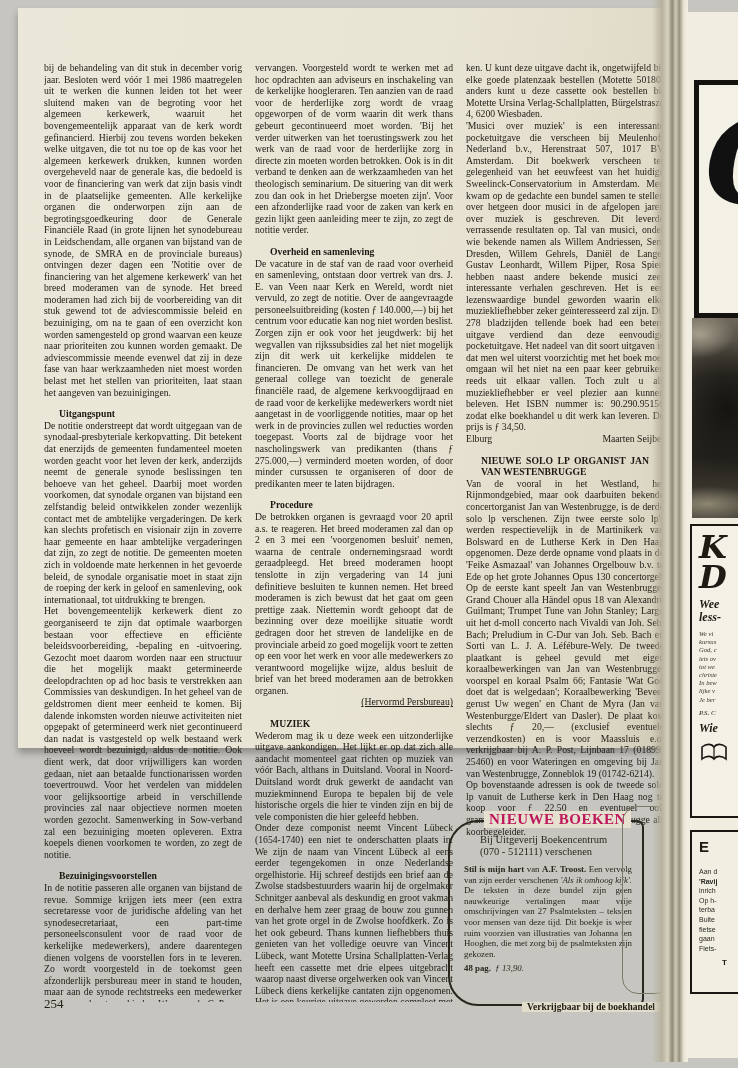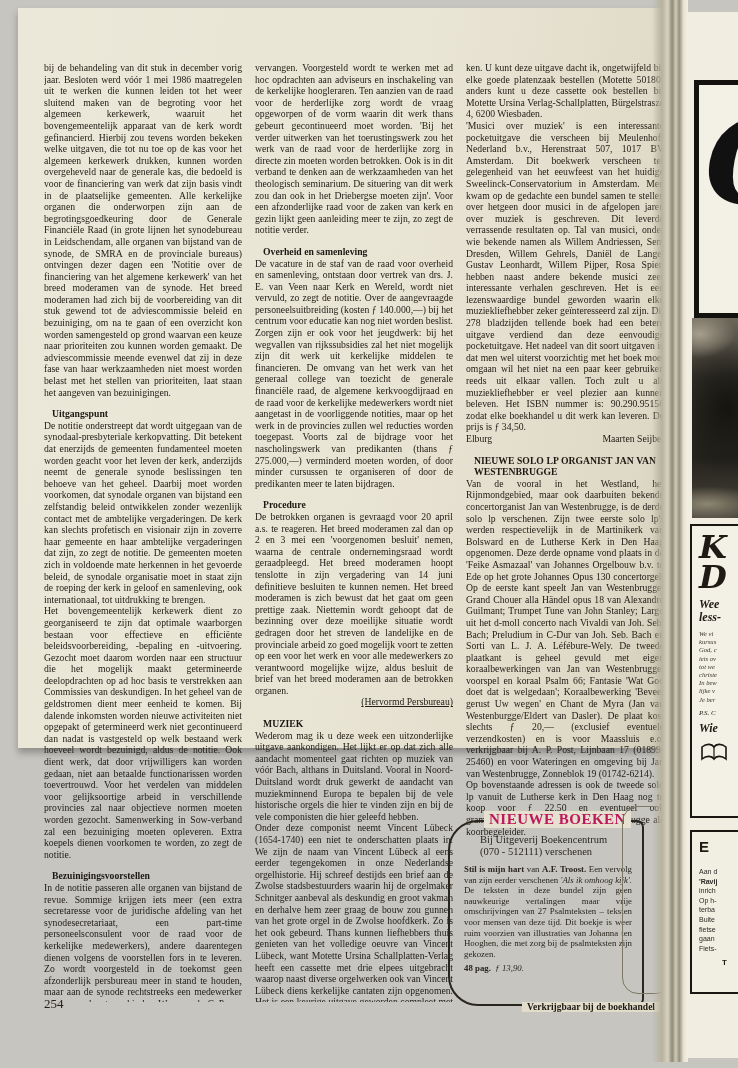--- a/index.html
+++ b/index.html
@@ -6,21 +6,21 @@
     background:#c6c5c0;font-family:"Liberation Serif","DejaVu Serif",serif;}
   .scan{position:absolute;inset:0;}
   
   .left-page{position:absolute;left:18px;top:8px;width:650px;height:740px;
     background:linear-gradient(100deg,#ece8d9 0%,#e9e5d5 55%,#ded9c6 90%,#cfcab6 100%);
     box-shadow:0 5px 7px rgba(0,0,0,.28);}
   .cols{position:absolute;left:26px;top:54px;display:flex;gap:13px;}
   .col{width:198px;height:940px;overflow:hidden;text-align:justify;
     font-size:9.7px;line-height:11.6px;color:#242019;}
   .col p{margin:0;}
-  .col h3{margin:10px 8px 0;font-size:9.7px;line-height:11.6px;color:#1c1812;}
+  .col h3{margin:10px 15px 0;font-size:9.7px;line-height:11.6px;color:#1c1812;}
   .sig-r{text-align:right;margin:0;text-decoration:underline;}
   .sig-row{display:flex;justify-content:space-between;margin:0;gap:37px;}
   .page-num{position:absolute;left:26px;top:988px;font-weight:normal;font-size:13px;color:#242019;}
   
   .boeken-box{position:absolute;left:430px;top:812px;width:192px;height:182px;
     border:2px solid #2a261d;border-radius:30px 7px 7px 30px;background:transparent;}
   .bb-title{position:absolute;top:-11px;left:34px;background:#e5e0cf;padding:0 5px;
     font-weight:bold;font-size:15px;letter-spacing:.5px;color:#be185d;white-space:nowrap;}
   .bb-inner{padding:12px 10px 0 14px;color:#2a261d;}
   .bb-pub{font-size:10.5px;line-height:12px;margin:0 16px 6px;}

